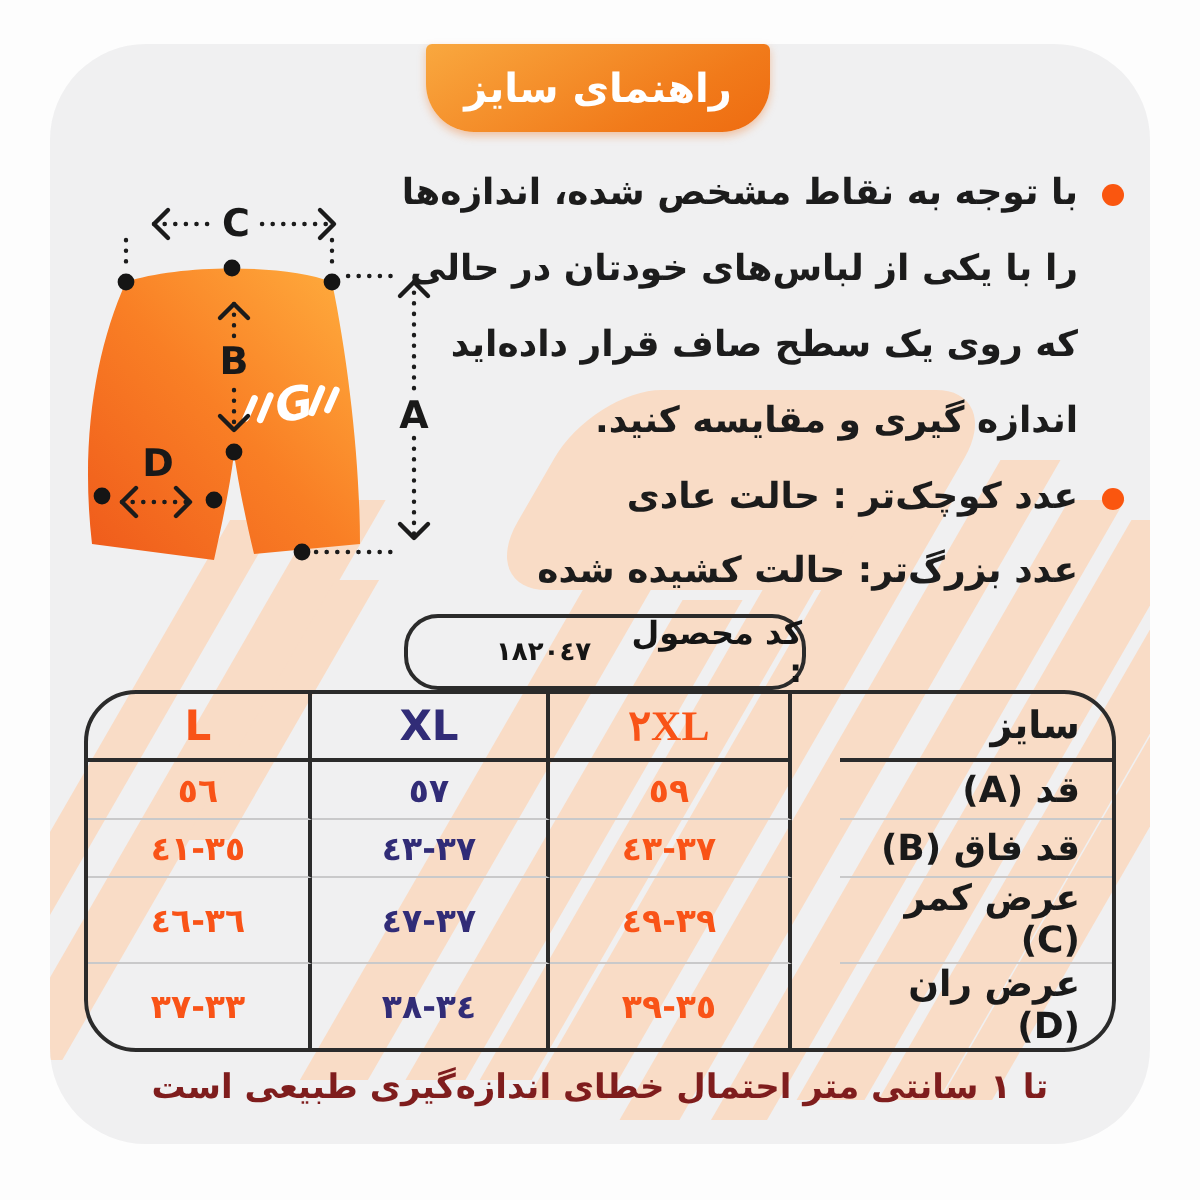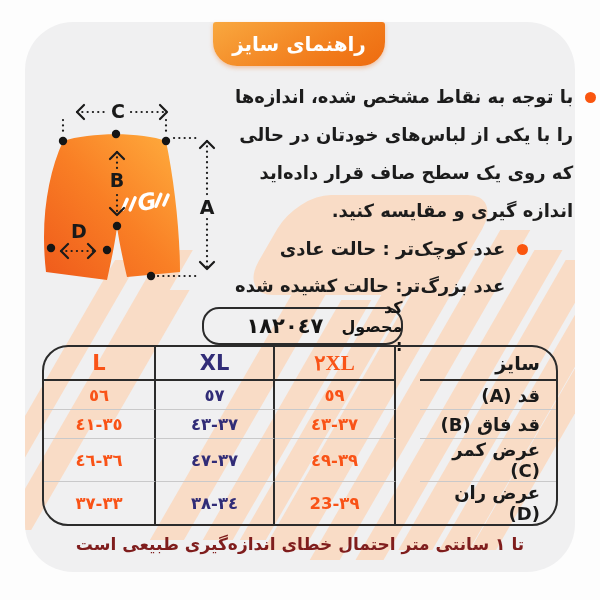--- a/index.html
+++ b/index.html
@@ -19,37 +19,37 @@
     position:absolute;left:213px;top:22px;width:172px;height:44px;z-index:5;
     background:linear-gradient(150deg,#f9a83f 0%,#f17a1a 70%,#ee6b10 100%);
     border-radius:3px 3px 24px 24px;
     display:flex;align-items:center;justify-content:center;
     color:#ffffff;font-weight:bold;font-size:20px;
     box-shadow:0 2px 4px rgba(238,107,16,.35);
   }
 
   .shorts-wrap{position:absolute;left:30px;top:70px;width:240px;height:240px;z-index:2;}
 
-  .bullet{position:absolute;right:38px;left:235px;z-index:2;display:flex;gap:12px;direction:rtl;justify-content:flex-end;}
+  .bullet{position:absolute;right:38px;left:235px;z-index:2;display:flex;gap:12px;direction:rtl;}
   .bullet .dot{flex:0 0 11px;width:11px;height:11px;border-radius:50%;background:#fa560f;margin-top:14px;}
   .btext{
     color:#1c1c1c;font-weight:bold;font-size:18px;line-height:38px;
     text-align:right;white-space:pre;direction:rtl;
   }
   .bullet1{top:78px;}
   .bullet2{top:230px;}
   .bullet2 .btext{line-height:37px;}
 
   .code-badge{
     position:absolute;left:202px;top:307px;width:201px;height:38px;z-index:2;
     border:2px solid #2b2b2b;border-radius:17px;box-sizing:border-box;
     display:flex;direction:rtl;align-items:center;justify-content:center;gap:18px;
     font-weight:bold;font-size:16px;color:#151515;
   }
-  .code-badge .val{direction:ltr;letter-spacing:1px;font-size:21px;margin-left:44px;}
+  .code-badge .val{direction:ltr;letter-spacing:1px;font-size:13px;margin-left:44px;}
 
   .size-table{
     position:absolute;left:42px;top:345px;width:516px;height:181px;z-index:2;
     border:2px solid #2b2b2b;border-radius:26px;box-sizing:border-box;overflow:hidden;
     display:grid;grid-template-columns:112px 119px 121px 1fr;
     grid-template-rows:34px repeat(4,1fr);
   }
   .cell{display:flex;align-items:center;justify-content:center;font-weight:bold;}
   .vline{border-right:2px solid #2b2b2b;}
   .hdr{border-bottom:2px solid #2b2b2b;font-size:21px;}
@@ -193,17 +193,17 @@
   <div class="cell rline vline val-cell c-orange">٣٧-٤٣</div>
   <div class="cell rline size-col c-black">قد فاق (B)</div>
 
   <div class="cell rline vline val-cell c-orange">٣٦-٤٦</div>
   <div class="cell rline vline val-cell c-navy">٣٧-٤٧</div>
   <div class="cell rline vline val-cell c-orange">٣٩-٤٩</div>
   <div class="cell rline size-col c-black">عرض کمر (C)</div>
 
   <div class="cell vline val-cell c-orange">٣٣-٣٧</div>
   <div class="cell vline val-cell c-navy">٣٤-٣٨</div>
-  <div class="cell vline val-cell c-orange">23-٣٩</div>
+  <div class="cell vline val-cell c-orange">٣٥-٣٩</div>
   <div class="cell size-col c-black">عرض ران (D)</div>
 </div>
 
 <div class="footer">تا ۱ سانتی متر احتمال خطای اندازه‌گیری طبیعی است</div>
 
 </body></html>

